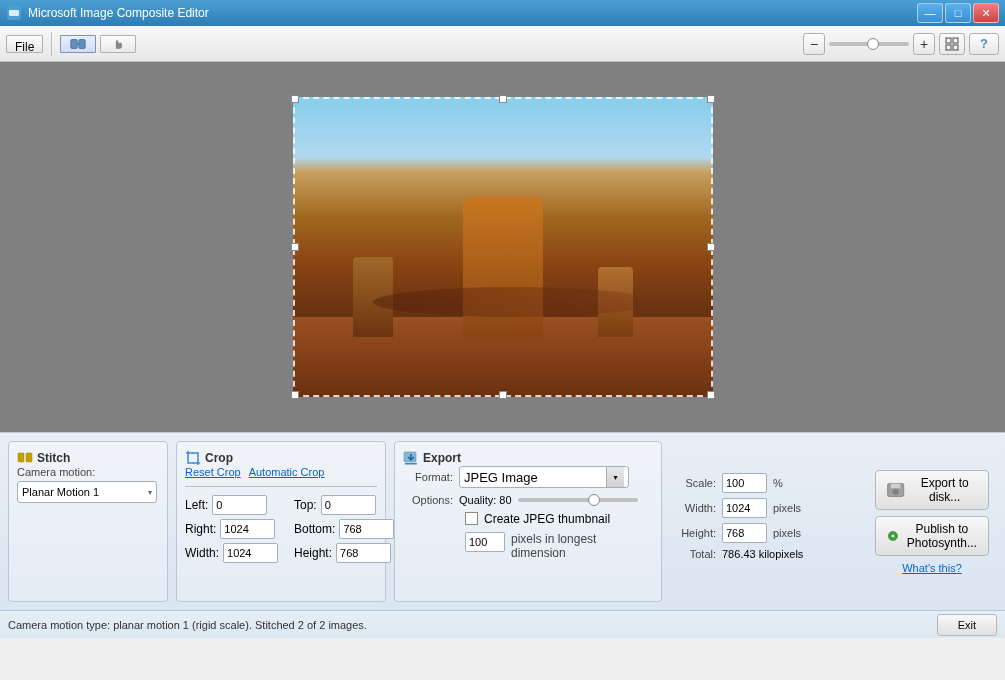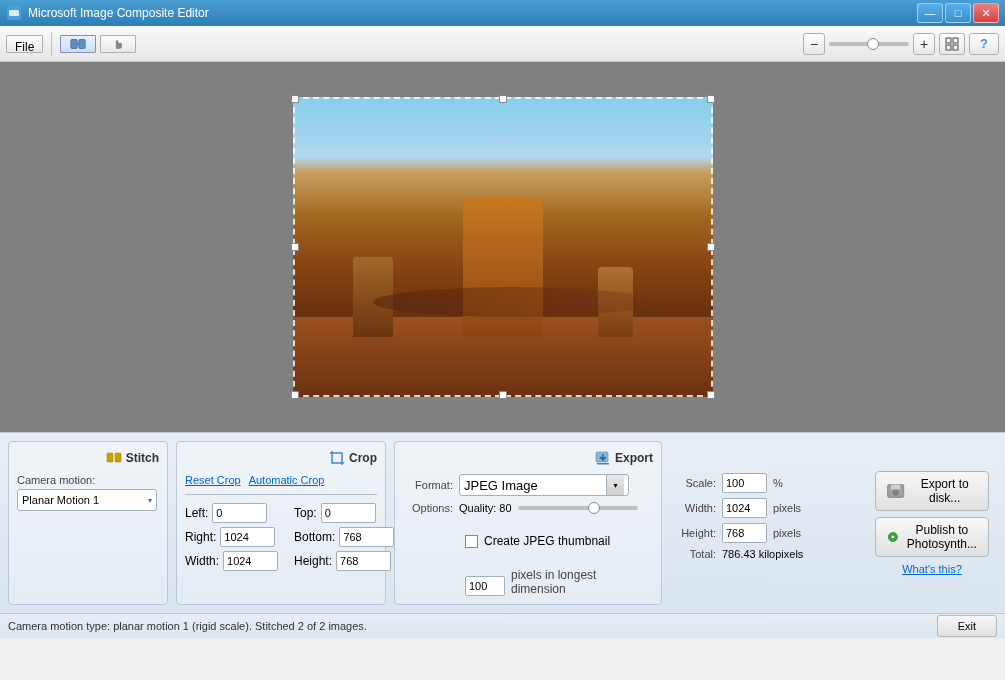--- a/index.html
+++ b/index.html
@@ -181,25 +181,24 @@
       background: linear-gradient(to bottom, #f0f4f8, #e4ecf4);
       border: 1px solid #b8c8d8;
       border-radius: 4px;
       padding: 8px;
       position: relative;
     }
     .panel-title {
       display: flex;
       align-items: center;
       gap: 4px;
-      margin-bottom: 8px;
+      margin-bottom: 0;
       font-weight: bold;
       font-size: 12px;
       color: #333;
-      justify-content: flex-end;
     }
     .panel-icon {
       width: 16px; height: 16px;
       display: inline-flex; align-items: center; justify-content: center;
     }
 
     
     .stitch-panel { width: 160px; flex-shrink: 0; }
     .field-label { color: #444; margin-bottom: 3px; font-size: 11px; }
     .select-field {
@@ -262,21 +261,21 @@
     .quality-slider-track {
       width: 120px; height: 4px;
       background: #c0c0c0; border-radius: 2px;
       position: relative;
     }
     .quality-slider-thumb {
       width: 12px; height: 12px;
       background: white; border: 1px solid #888; border-radius: 50%;
       position: absolute; top: -4px; left: 70px;
     }
-    .jpeg-thumb-row { display: flex; align-items: flex-end; gap: 6px; margin-top: 20px; }
+    .jpeg-thumb-row { display: flex; align-items: flex-start; gap: 6px; margin-top: 6px; }
     .checkbox { width: 13px; height: 13px; border: 1px solid #888; background: white; display: inline-flex; align-items: center; justify-content: center; }
     .thumb-input {
       width: 40px; height: 20px;
       border: 1px solid #a0b0c0; border-radius: 2px;
       background: white; padding: 0 3px; font-size: 11px;
     }
     .scale-row { display: flex; align-items: center; gap: 6px; margin-bottom: 5px; }
     .scale-label { width: 42px; text-align: right; font-size: 11px; color: #444; }
     .scale-input {
       width: 45px; height: 20px;

